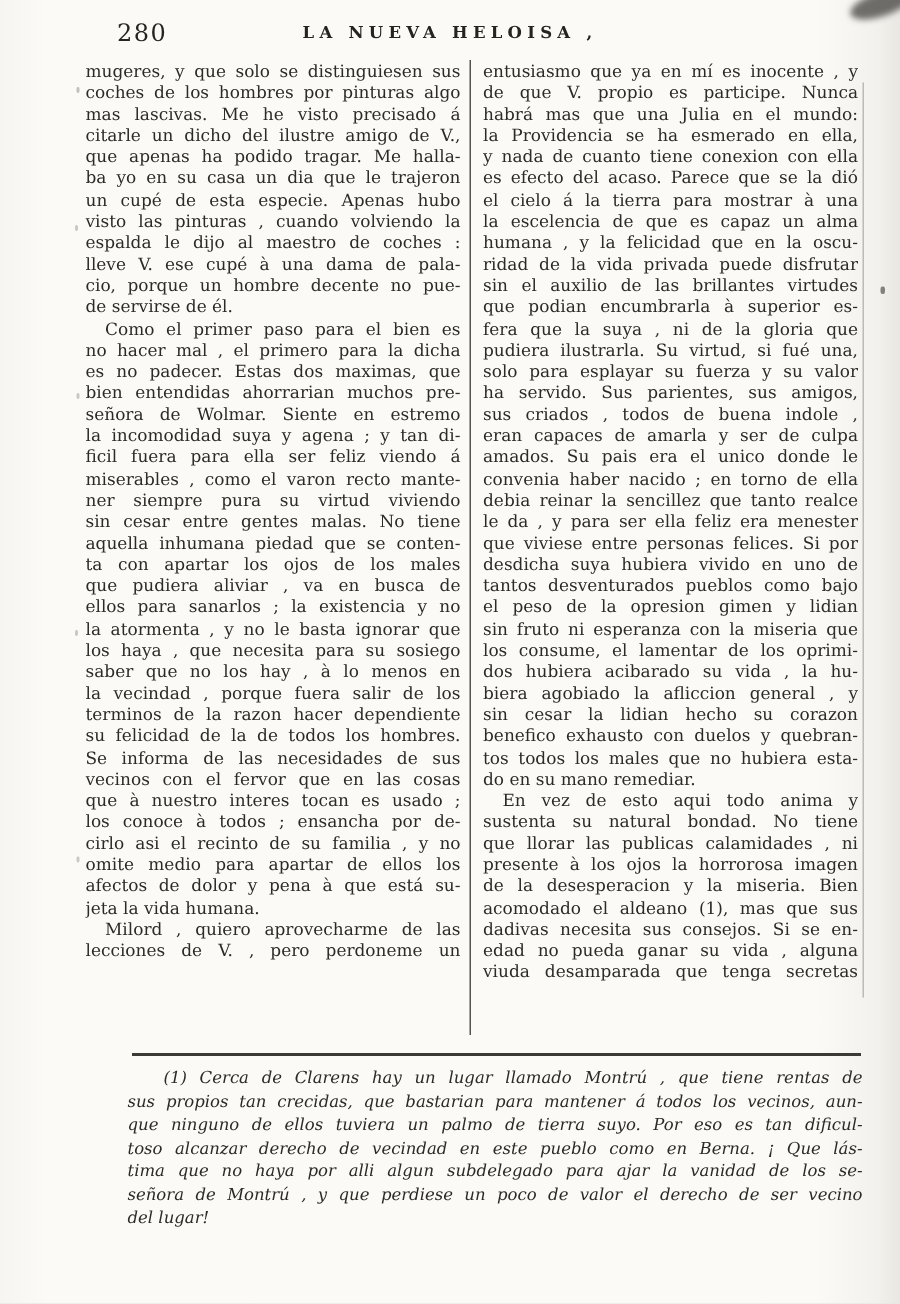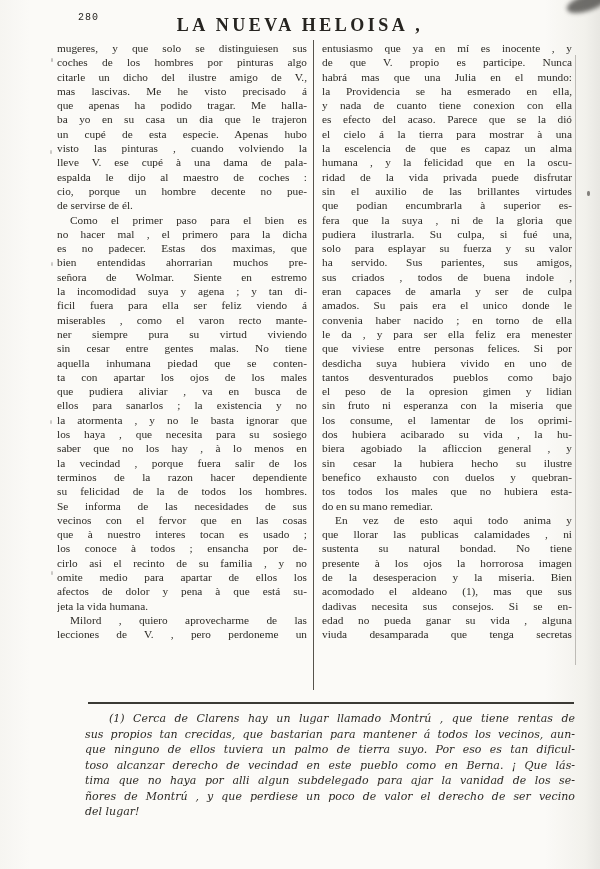--- a/index.html
+++ b/index.html
@@ -8,29 +8,29 @@
     background:#e9e8e4;
     font-family:"DejaVu Serif","Liberation Serif",serif;
   }
   .page{
     position:relative;width:600px;height:869px;overflow:hidden;
     background:linear-gradient(90deg,#f6f5f1 0px,#fbfaf7 30px,#fbfaf7 545px,#f2f1ec 585px,#e8e7e2 600px);
     color:#2c2a25;
   }
   .pagenum{
     position:absolute;left:78px;top:12px;
-    font-size:10px;letter-spacing:1px;color:#262420;font-family:Liberation Mono, monospace;
+    font-size:16px;letter-spacing:1px;color:#262420;
   }
   .title{
     position:absolute;left:60px;right:60px;top:15px;
-    text-align:center;font-size:18px;font-weight:bold;
-    letter-spacing:3.5px;color:#262420;white-space:nowrap;font-family:Liberation Serif, serif;
+    text-align:center;font-size:11px;font-weight:bold;
+    letter-spacing:3.5px;color:#262420;white-space:nowrap;
   }
   .col{
-    position:absolute;top:41px;width:250px;font-family:Liberation Serif, serif;
+    position:absolute;top:41px;width:250px;
   }
   .col-left{left:57px;}
   .col-right{left:322px;}
   .line{
     font-size:11.3px;
     height:14.3px;line-height:14.3px;
     text-align:justify;text-align-last:justify;
     white-space:nowrap;overflow:hidden;
     color:#2c2a25;
   }
@@ -69,28 +69,28 @@
 </head>
 <body>
 
 <div class="page">
   <span class="pagenum">280</span>
   <span class="title">LA NUEVA HELOISA ,</span>
 
   <div class="col col-left" id="col-left">
       <div class="line">mugeres, y que solo se distinguiesen sus</div>
       <div class="line">coches de los hombres por pinturas algo</div>
+      <div class="line">mas lascivas. Me he visto precisado á</div>
       <div class="line">citarle un dicho del ilustre amigo de V.,</div>
-      <div class="line">mas lascivas. Me he visto precisado á</div>
       <div class="line">que apenas ha podido tragar. Me halla-</div>
       <div class="line">ba yo en su casa un dia que le trajeron</div>
       <div class="line">un cupé de esta especie. Apenas hubo</div>
       <div class="line">visto las pinturas , cuando volviendo la</div>
+      <div class="line">espalda le dijo al maestro de coches :</div>
       <div class="line">lleve V. ese cupé à una dama de pala-</div>
-      <div class="line">espalda le dijo al maestro de coches :</div>
       <div class="line">cio, porque un hombre decente no pue-</div>
       <div class="line para-last">de servirse de él.</div>
       <div class="line para-first">Como el primer paso para el bien es</div>
       <div class="line">no hacer mal , el primero para la dicha</div>
       <div class="line">es no padecer. Estas dos maximas, que</div>
       <div class="line">bien entendidas ahorrarian muchos pre-</div>
       <div class="line">señora de Wolmar. Siente en estremo</div>
       <div class="line">la incomodidad suya y agena ; y tan di-</div>
       <div class="line">ficil fuera para ella ser feliz viendo á</div>
       <div class="line">miserables , como el varon recto mante-</div>
@@ -125,59 +125,60 @@
       <div class="line">la Providencia se ha esmerado en ella,</div>
       <div class="line">y nada de cuanto tiene conexion con ella</div>
       <div class="line">es efecto del acaso. Parece que se la dió</div>
       <div class="line">el cielo á la tierra para mostrar à una</div>
       <div class="line">la escelencia de que es capaz un alma</div>
       <div class="line">humana , y la felicidad que en la oscu-</div>
       <div class="line">ridad de la vida privada puede disfrutar</div>
       <div class="line">sin el auxilio de las brillantes virtudes</div>
       <div class="line">que podian encumbrarla à superior es-</div>
       <div class="line">fera que la suya , ni de la gloria que</div>
-      <div class="line">pudiera ilustrarla. Su culpa, si fué una,</div>
+      <div class="line">pudiera ilustrarla. Su virtud, si fué una,</div>
       <div class="line">solo para esplayar su fuerza y su valor</div>
       <div class="line">ha servido. Sus parientes, sus amigos,</div>
       <div class="line">sus criados , todos de buena indole ,</div>
       <div class="line">eran capaces de amarla y ser de culpa</div>
       <div class="line">amados. Su pais era el unico donde le</div>
       <div class="line">convenia haber nacido ; en torno de ella</div>
+      <div class="line">debia reinar la sencillez que tanto realce</div>
       <div class="line">le da , y para ser ella feliz era menester</div>
       <div class="line">que viviese entre personas felices. Si por</div>
       <div class="line">desdicha suya hubiera vivido en uno de</div>
       <div class="line">tantos desventurados pueblos como bajo</div>
       <div class="line">el peso de la opresion gimen y lidian</div>
       <div class="line">sin fruto ni esperanza con la miseria que</div>
       <div class="line">los consume, el lamentar de los oprimi-</div>
       <div class="line">dos hubiera acibarado su vida , la hu-</div>
       <div class="line">biera agobiado la afliccion general , y</div>
-      <div class="line">sin cesar la hubiera hecho su ilustre</div>
+      <div class="line">sin cesar la lidian hecho su corazon</div>
       <div class="line">benefico exhausto con duelos y quebran-</div>
       <div class="line">tos todos los males que no hubiera esta-</div>
       <div class="line para-last">do en su mano remediar.</div>
       <div class="line para-first">En vez de esto aqui todo anima y</div>
+      <div class="line">sustenta su natural bondad. No tiene</div>
       <div class="line">que llorar las publicas calamidades , ni</div>
-      <div class="line">sustenta su natural bondad. No tiene</div>
       <div class="line">presente à los ojos la horrorosa imagen</div>
       <div class="line">de la desesperacion y la miseria. Bien</div>
       <div class="line">acomodado el aldeano (1), mas que sus</div>
       <div class="line">dadivas necesita sus consejos. Si se en-</div>
       <div class="line">edad no pueda ganar su vida , alguna</div>
       <div class="line">viuda desamparada que tenga secretas</div>
     </div>
 
   <div class="fn-rule"></div>
   <div class="footnote" id="footnote">
       <div class="line para-first">(1)  Cerca de Clarens hay un lugar llamado Montrú , que tiene rentas de</div>
       <div class="line">sus propios tan crecidas, que bastarian para mantener á todos los vecinos, aun-</div>
       <div class="line">que ninguno de ellos tuviera un palmo de tierra suyo. Por eso es tan dificul-</div>
       <div class="line">toso alcanzar derecho de vecindad en este pueblo como en Berna. ¡ Que lás-</div>
       <div class="line">tima que no haya por alli algun subdelegado para ajar la vanidad de los se-</div>
-      <div class="line">ñores de Montrú , y que perdiese un poco de valor el derecho de ser vecino</div>
+      <div class="line">señora de Montrú , y que perdiese un poco de valor el derecho de ser vecino</div>
       <div class="line para-last">del lugar!</div>
     </div>
 
   <div class="smudge"></div>
   <div class="edge-line"></div>
   <div class="speck" style="left:587px;top:191px;width:3px;height:5px;opacity:.7"></div>
   <div class="speck" style="left:51px;top:58px;width:2px;height:4px;opacity:.35"></div>
   <div class="speck" style="left:50px;top:150px;width:2px;height:4px;opacity:.3"></div>
   <div class="speck" style="left:51px;top:262px;width:2px;height:4px;opacity:.3"></div>
   <div class="speck" style="left:50px;top:420px;width:2px;height:4px;opacity:.3"></div>

